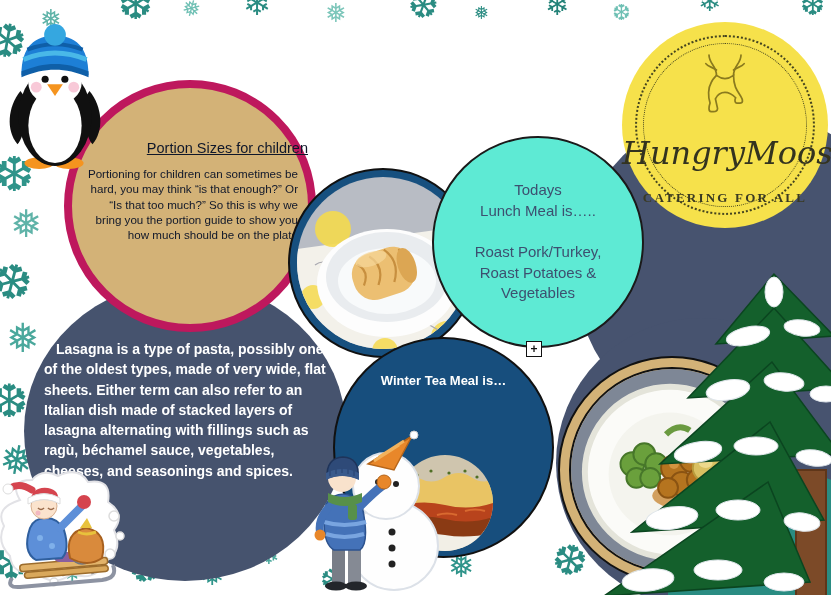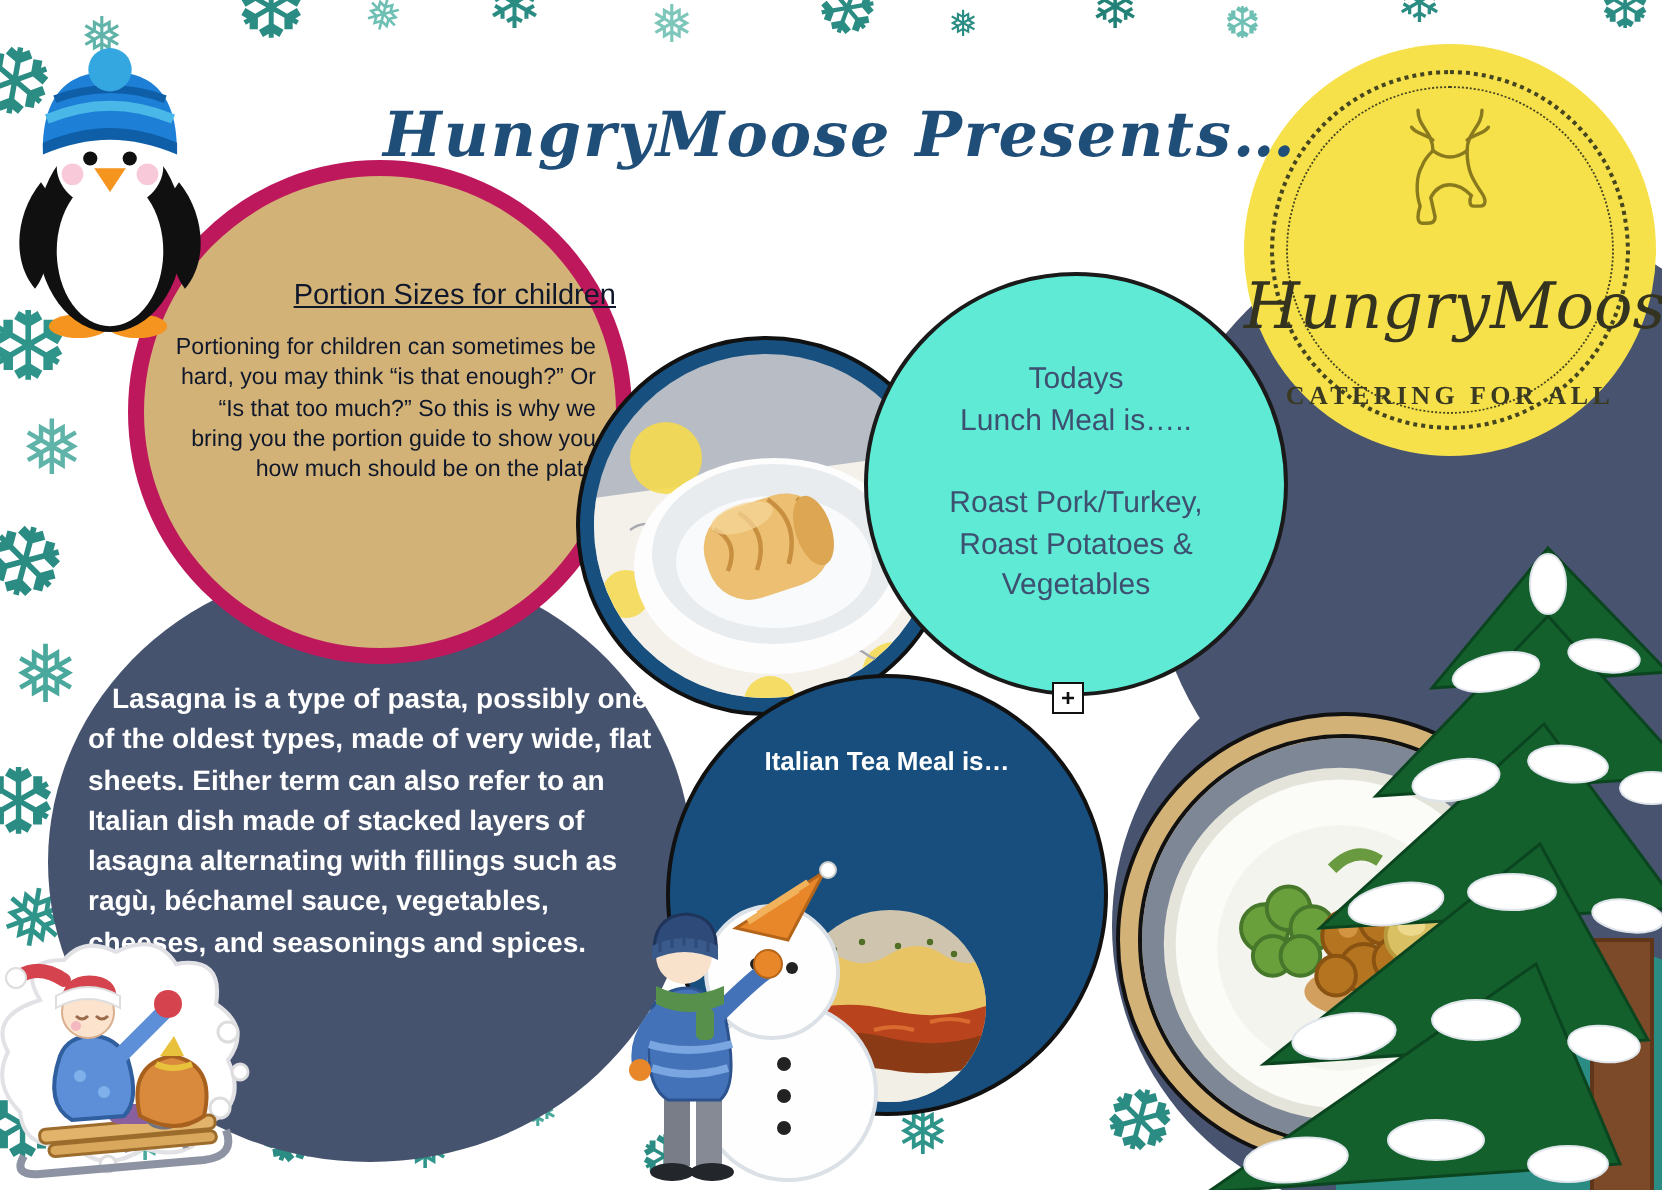--- a/index.html
+++ b/index.html
@@ -154,21 +154,21 @@
   <div class="circle lunch z7">
     <div class="lunch-text">Todays
 Lunch Meal is…..
 
 Roast Pork/Turkey,
 Roast Potatoes &amp;
 Vegetables</div>
   </div>
 
   <div class="circle tea z8">
-    <div class="tea-heading">Italian Tea Meal is…</div>
+    <div class="tea-heading">Winter Tea Meal is…</div>
     <div class="tea-photo">
       <svg width="96" height="96" viewBox="0 0 96 96">
         <rect width="96" height="96" fill="#cfc5ae"></rect>
         <path d="M0 80 Q24 72 48 76 Q74 80 96 74 L96 96 L0 96 Z" fill="#f2efe6"></path>
         <path d="M0 26 Q12 18 24 24 Q36 30 48 22 Q62 14 74 22 Q86 30 96 24 L96 50 Q70 58 48 52 Q22 46 0 54 Z" fill="#e9c464"></path>
         <path d="M0 52 Q24 44 48 50 Q72 56 96 48 L96 64 Q70 72 48 66 Q22 60 0 68 Z" fill="#b8431c"></path>
         <path d="M0 66 Q24 58 48 64 Q72 70 96 62 L96 78 Q70 84 48 80 Q22 76 0 84 Z" fill="#8a3a14"></path>
         <path d="M6 58 q10 -3 20 0 M40 60 q10 -3 20 0 M68 56 q10 -3 20 0" stroke="#d96a30" stroke-width="2" fill="none"></path>
         <circle cx="20" cy="20" r="1.6" fill="#4f6f25"></circle>
           <circle cx="34" cy="16" r="1.6" fill="#4f6f25"></circle>
@@ -340,17 +340,16 @@
     <path d="M76 78 Q92 62 100 56" stroke="#4472b8" stroke-width="9" fill="none" stroke-linecap="round"></path>
     <circle cx="102" cy="52" r="7" fill="#e8872a" stroke="#b5651a" stroke-width="1"></circle>
     <circle cx="60" cy="48" r="14" fill="#f9e2cc"></circle>
     <path d="M46 72 Q62 80 80 72 L80 63 Q62 71 46 63 Z" fill="#57904a"></path>
     <rect x="66" y="74" width="9" height="16" rx="3" fill="#57904a"></rect>
     <path d="M45 48 Q44 28 61 27 Q78 28 76 48 Q60 42 45 48 Z" fill="#2e4a78" stroke="#1f345a" stroke-width="1.5"></path>
     <path d="M44 50 Q60 42 77 50 L77 43 Q60 35 44 43 Z" fill="#3a5a8c"></path>
     <path d="M48 46 L48 41 M54 44 L54 39 M60 43 L60 38 M66 44 L66 39 M72 46 L72 41" stroke="#2e4a78" stroke-width="1.5"></path>
   </svg>
 
-  <div class="title z16">HungryMoose Presents…</div>
 
   <div class="plus-handle">+</div>
 
 </div>
 
 </body></html>

